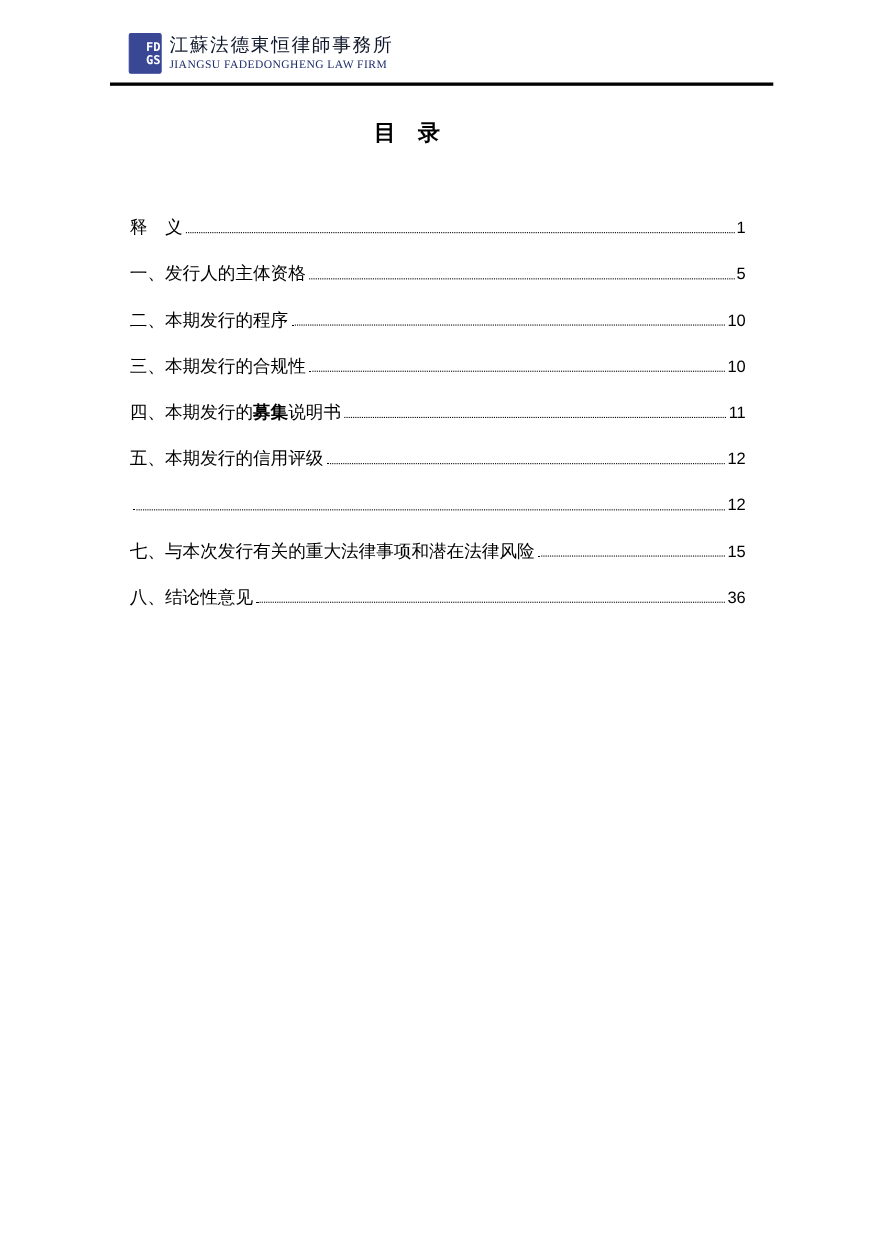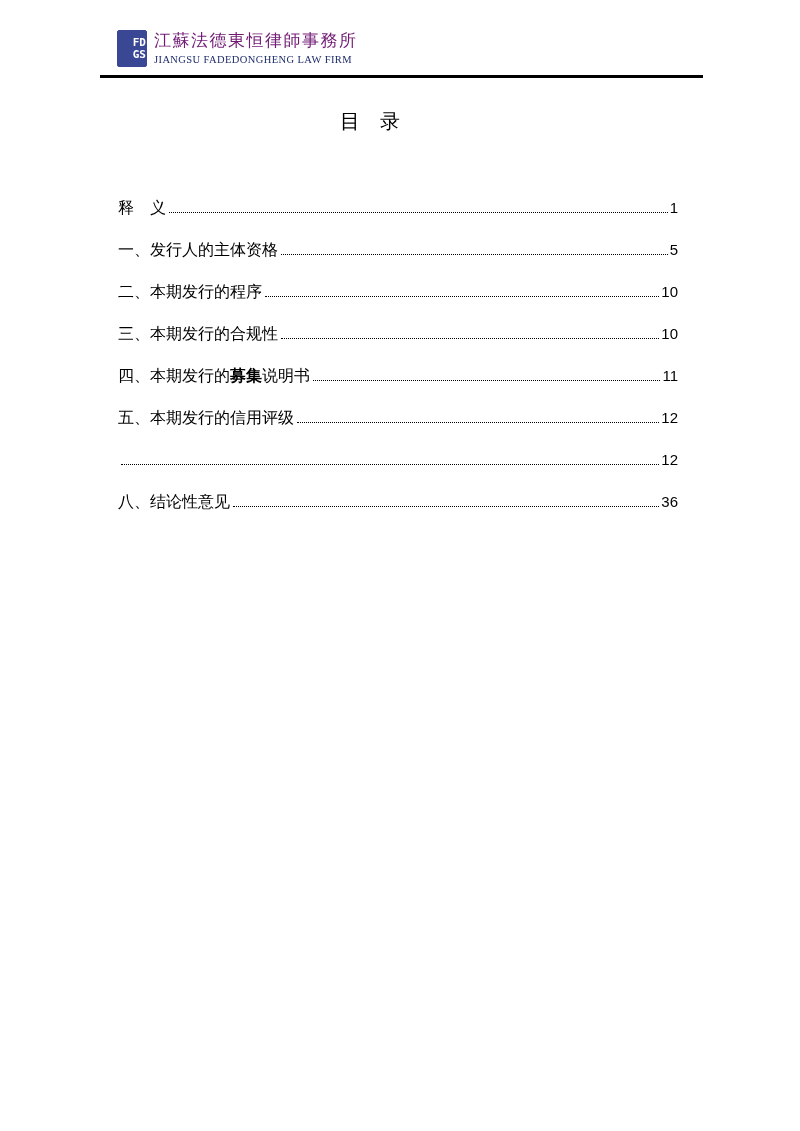--- a/index.html
+++ b/index.html
@@ -26,37 +26,37 @@
   }
   .logo-box .mono-row{
     font-family:"DejaVu Sans Mono","Liberation Mono",monospace;
     font-weight:bold;font-size:11px;line-height:12px;
     color:#ffffff;letter-spacing:0;
   }
   .firm-names{display:flex;flex-direction:column;}
   .firm-cn{
     font-family:Liberation Serif, serif;
     font-size:17px;line-height:22px;
-    color:#701a75;letter-spacing:1.5px;white-space:nowrap;text-align:center;
+    color:#0f172a;letter-spacing:1.5px;white-space:nowrap;text-align:center;
   }
   .firm-en{
     font-family:"Liberation Serif","DejaVu Serif",serif;
     font-size:10.5px;line-height:13px;
     color:var(--firm-en-navy,#1d2c6b);
     letter-spacing:0.4px;white-space:nowrap;margin-top:1px;
   }
   .header-rule{
     position:absolute;top:75px;left:100px;
     width:603px;height:2.5px;background:#000;
   }
   
   .page-title{
     position:absolute;top:107px;left:0;width:740px;
     text-align:center;
-    font-size:20px;line-height:28px;font-weight:normal;
+    font-size:20px;line-height:28px;font-weight:bold;
     white-space:pre;
   }
   
   .toc{
     position:absolute;top:197px;left:118px;width:560px;
   }
   .toc-row{
     display:flex;align-items:baseline;
     height:22px;margin-bottom:20px;
     font-size:16px;line-height:22px;
@@ -95,14 +95,15 @@
 <div class="page-title">目　录</div>
 
 <div class="toc">
     <div class="toc-row"><span class="toc-label">释　义</span><span class="toc-dots"></span><span class="toc-page">1</span></div>
     <div class="toc-row"><span class="toc-label">一、发行人的主体资格</span><span class="toc-dots"></span><span class="toc-page">5</span></div>
     <div class="toc-row"><span class="toc-label">二、本期发行的程序</span><span class="toc-dots"></span><span class="toc-page">10</span></div>
     <div class="toc-row"><span class="toc-label">三、本期发行的合规性</span><span class="toc-dots"></span><span class="toc-page">10</span></div>
     <div class="toc-row"><span class="toc-label">四、本期发行的<span class="bold">募集</span>说明书</span><span class="toc-dots"></span><span class="toc-page">11</span></div>
     <div class="toc-row"><span class="toc-label">五、本期发行的信用评级</span><span class="toc-dots"></span><span class="toc-page">12</span></div>
     <div class="toc-row"><span class="toc-dots"></span><span class="toc-page">12</span></div>
+    <div class="toc-row"><span class="toc-label">七、与本次发行有关的重大法律事项和潜在法律风险</span><span class="toc-dots"></span><span class="toc-page">15</span></div>
     <div class="toc-row"><span class="toc-label">八、结论性意见</span><span class="toc-dots"></span><span class="toc-page">36</span></div>
   </div>
 
 </body></html>

